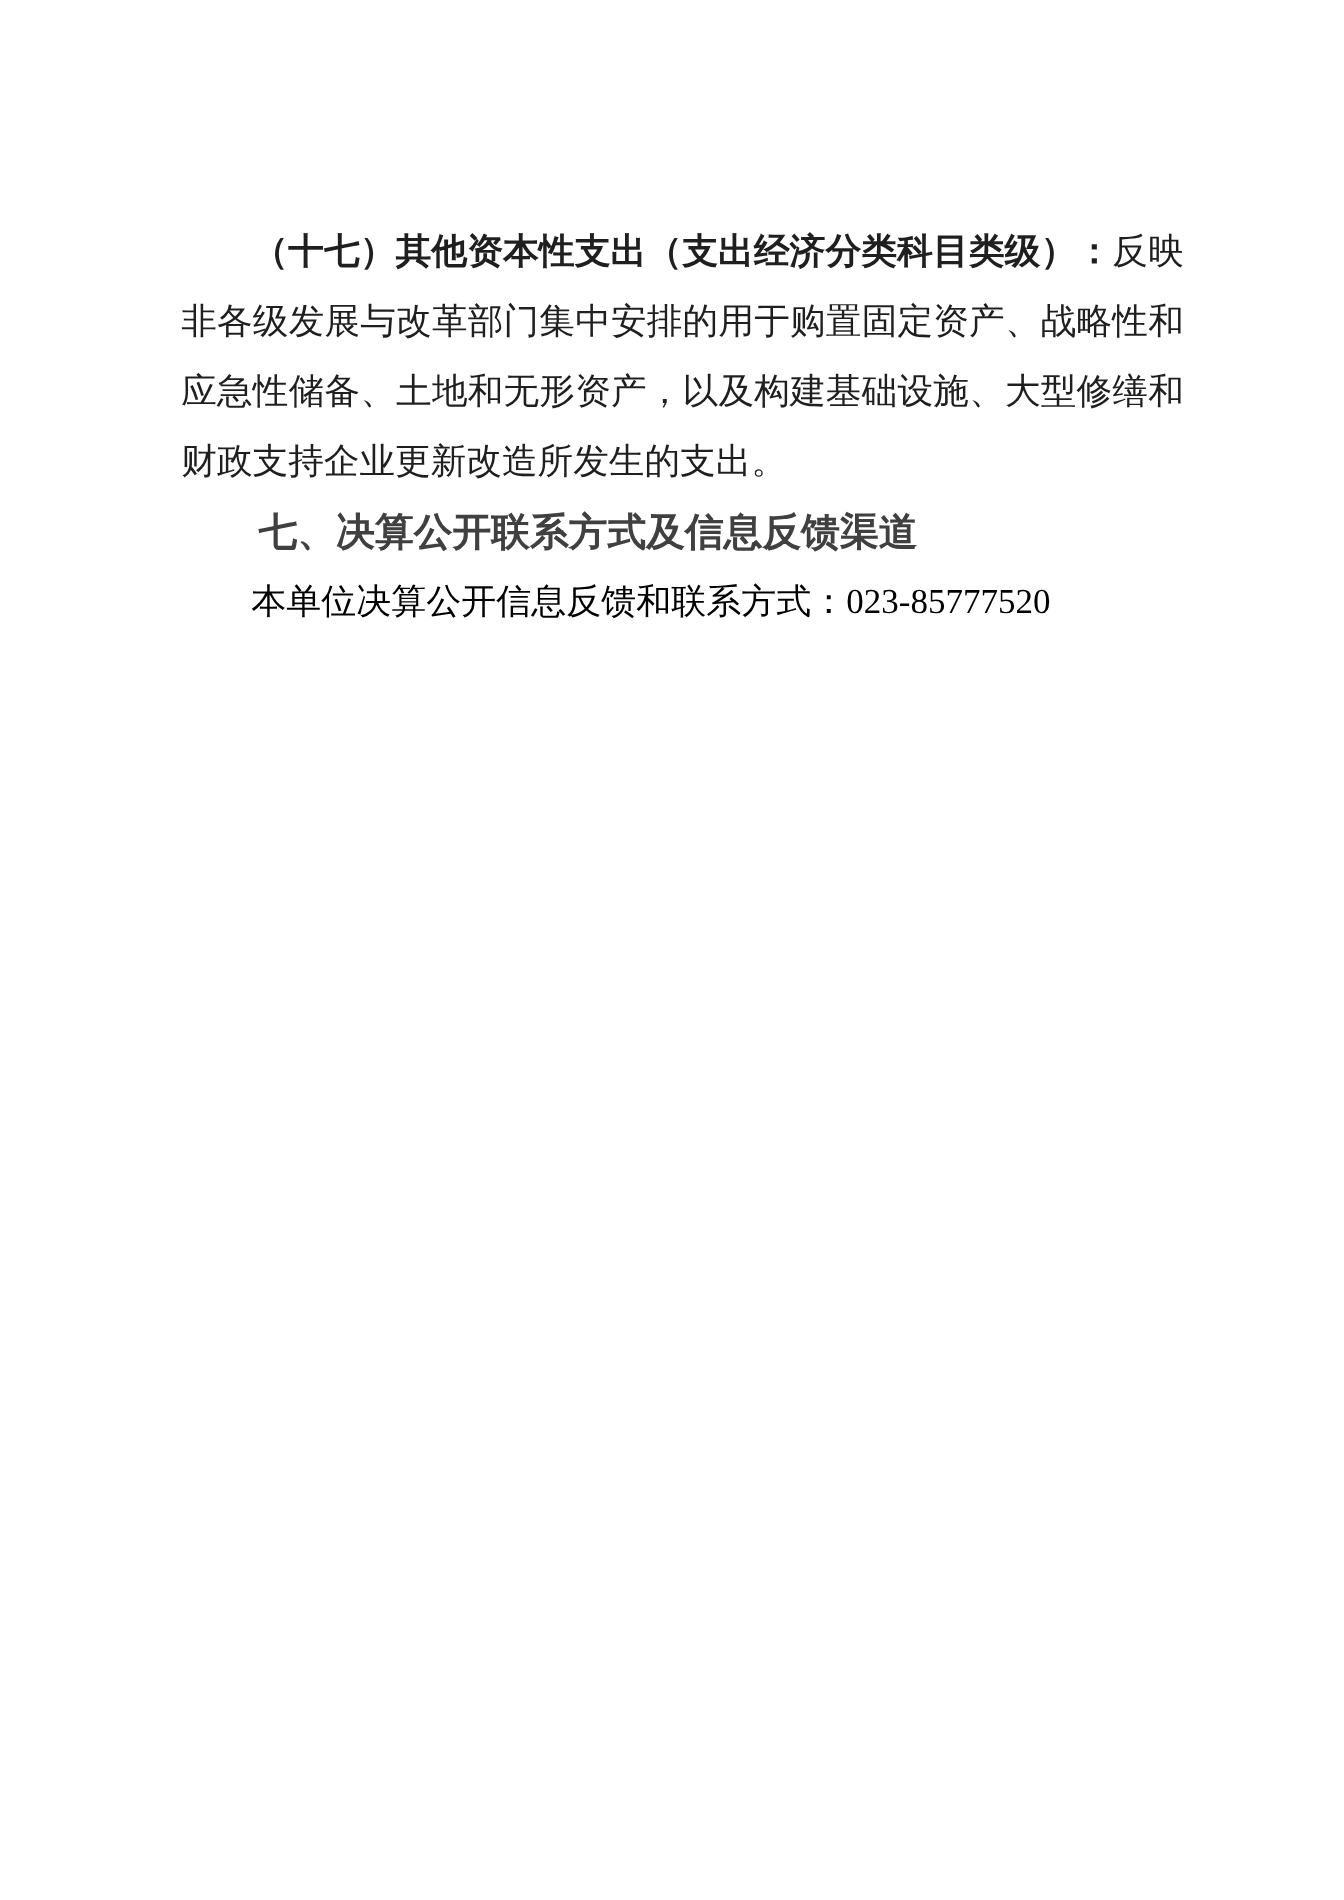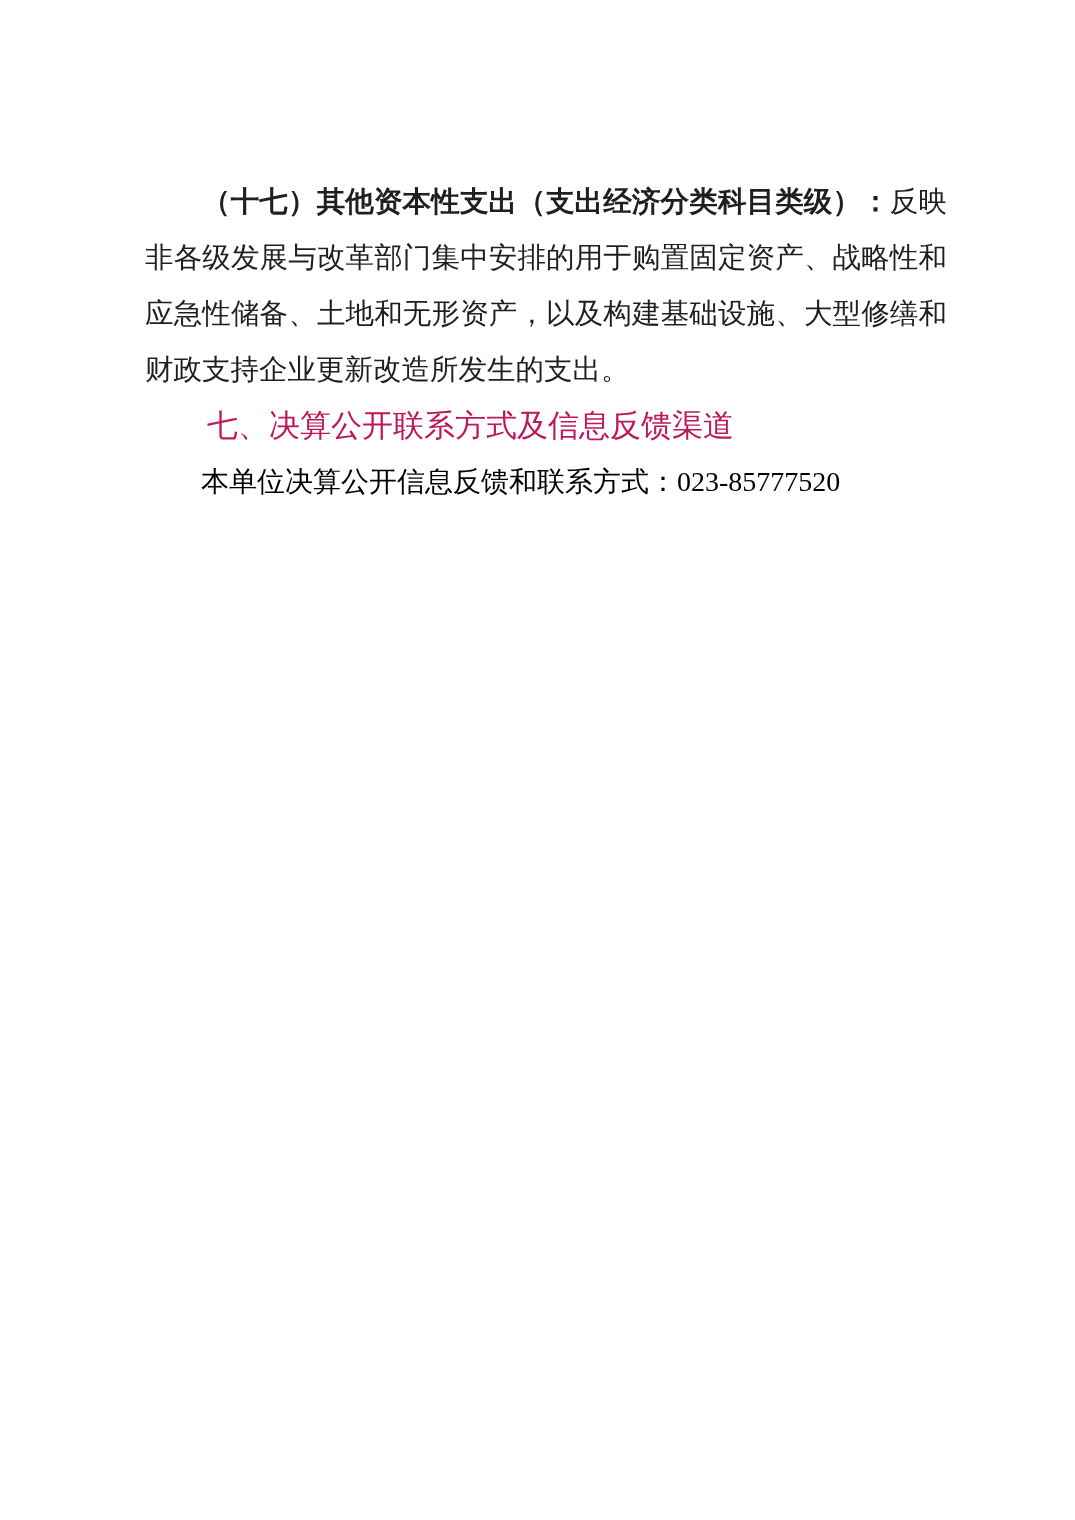--- a/index.html
+++ b/index.html
@@ -30,24 +30,24 @@
     text-justify: inter-ideograph;
     text-indent: 2em;
     letter-spacing: 0;
   }
   .para .lead {
     font-weight: 700;
   }
   .section-heading {
     margin: 0;
     font-family: "Liberation Sans", sans-serif;
-    font-weight: 400;
+    font-weight: 700;
     font-size: 31px;
     line-height: 56px;
-    color: #be185d;
+    color: #404040;
     text-indent: 2em;
     letter-spacing: 0;
   }
   .contact {
     margin: 0;
     font-family: "Liberation Serif", serif;
     font-size: 28px;
     line-height: 56px;
     color: #000000;
     text-indent: 2em;

